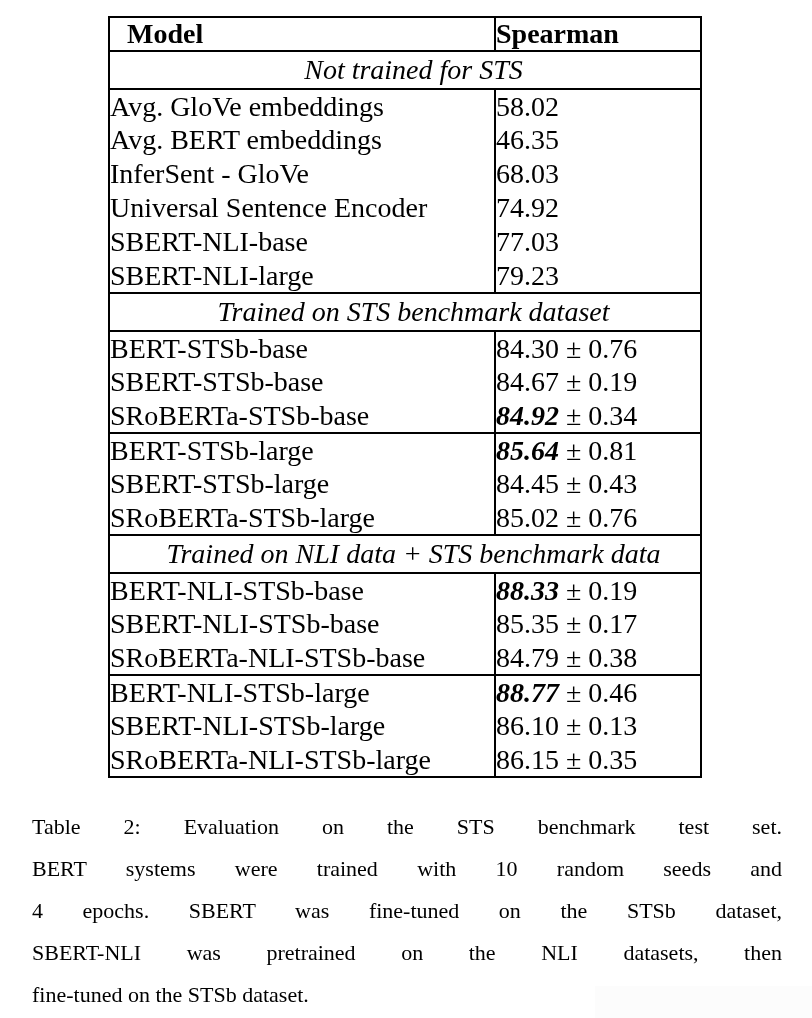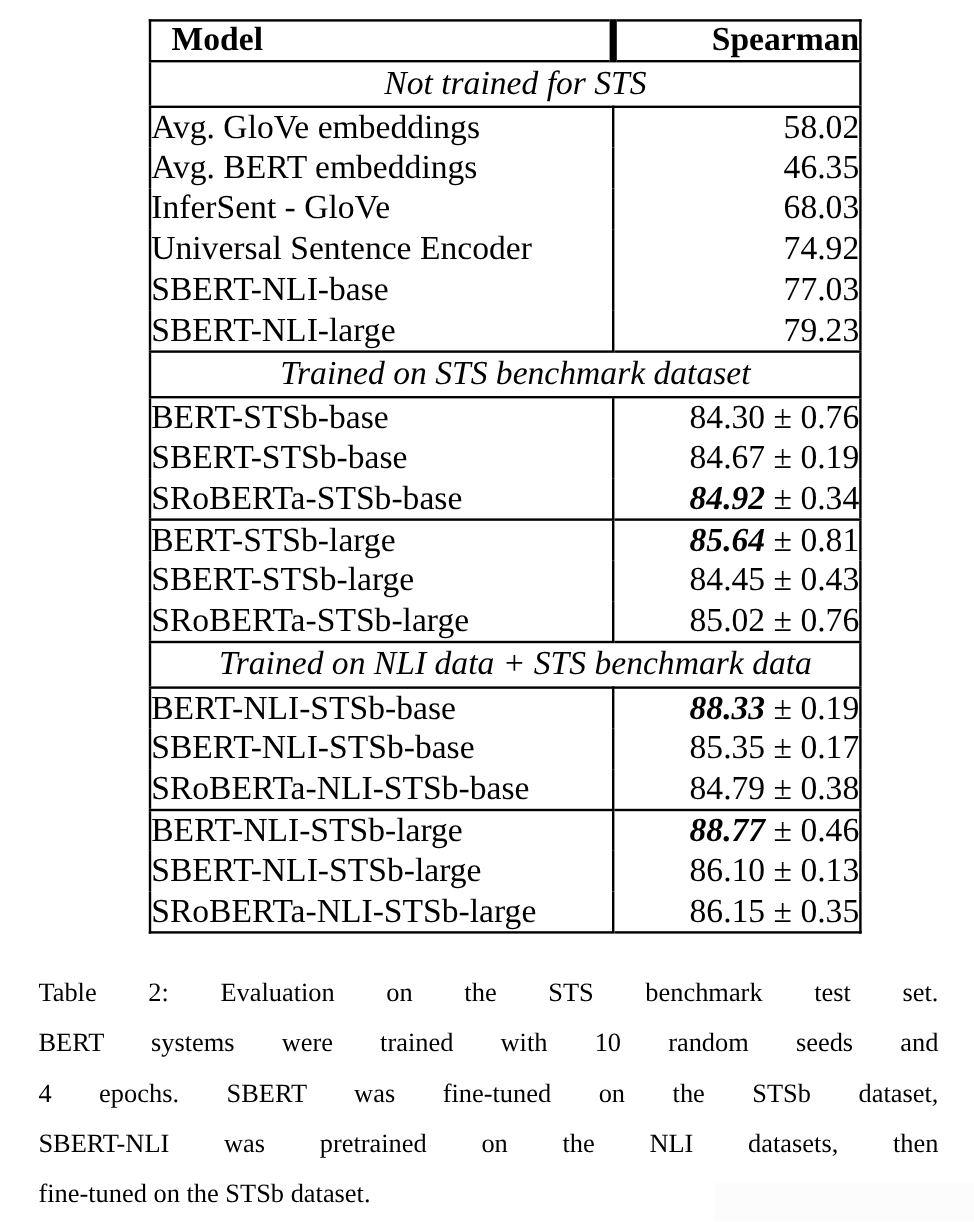--- a/index.html
+++ b/index.html
@@ -27,35 +27,34 @@
     table-layout: fixed;
     width: 592px;
     font-size: 28px;
     line-height: 1.05;
   }
   table.results, table.results th, table.results td {
     border-color: #000000;
   }
   table.results {
     border: 2px solid #000000;
-    margin-left: 16px;
   }
   thead th {
     border-bottom: 2px solid #000000;
     font-weight: 700;
     height: 32px;
     padding: 0;
   }
   th.model-head {
     text-align: left;
     padding-left: 17px;
   }
   th.spearman-head {
-    text-align: right;
-    border-left: 6px solid #d946ef;
+    text-align: left;
+    border-left: 2px solid #d946ef;
   }
   tr.section-row td {
     border-top: 2px solid #000000;
     border-bottom: 2px solid #000000;
     font-style: italic;
     height: 36px;
     padding: 0 0 0 17px;
     text-align: center;
   }
   tr.data-row {
@@ -67,21 +66,21 @@
     vertical-align: middle;
   }
   tr.group-start td {
     border-top: 2px solid #000000;
   }
   td.model-cell {
     text-align: left;
     padding-left: 17px;
   }
   td.value-cell {
-    text-align: right;
+    text-align: left;
     border-left: 2px solid #000000;
     white-space: nowrap;
   }
   .bold-val {
     font-weight: 700;
     font-style: italic;
   }
 
   
   .caption {

